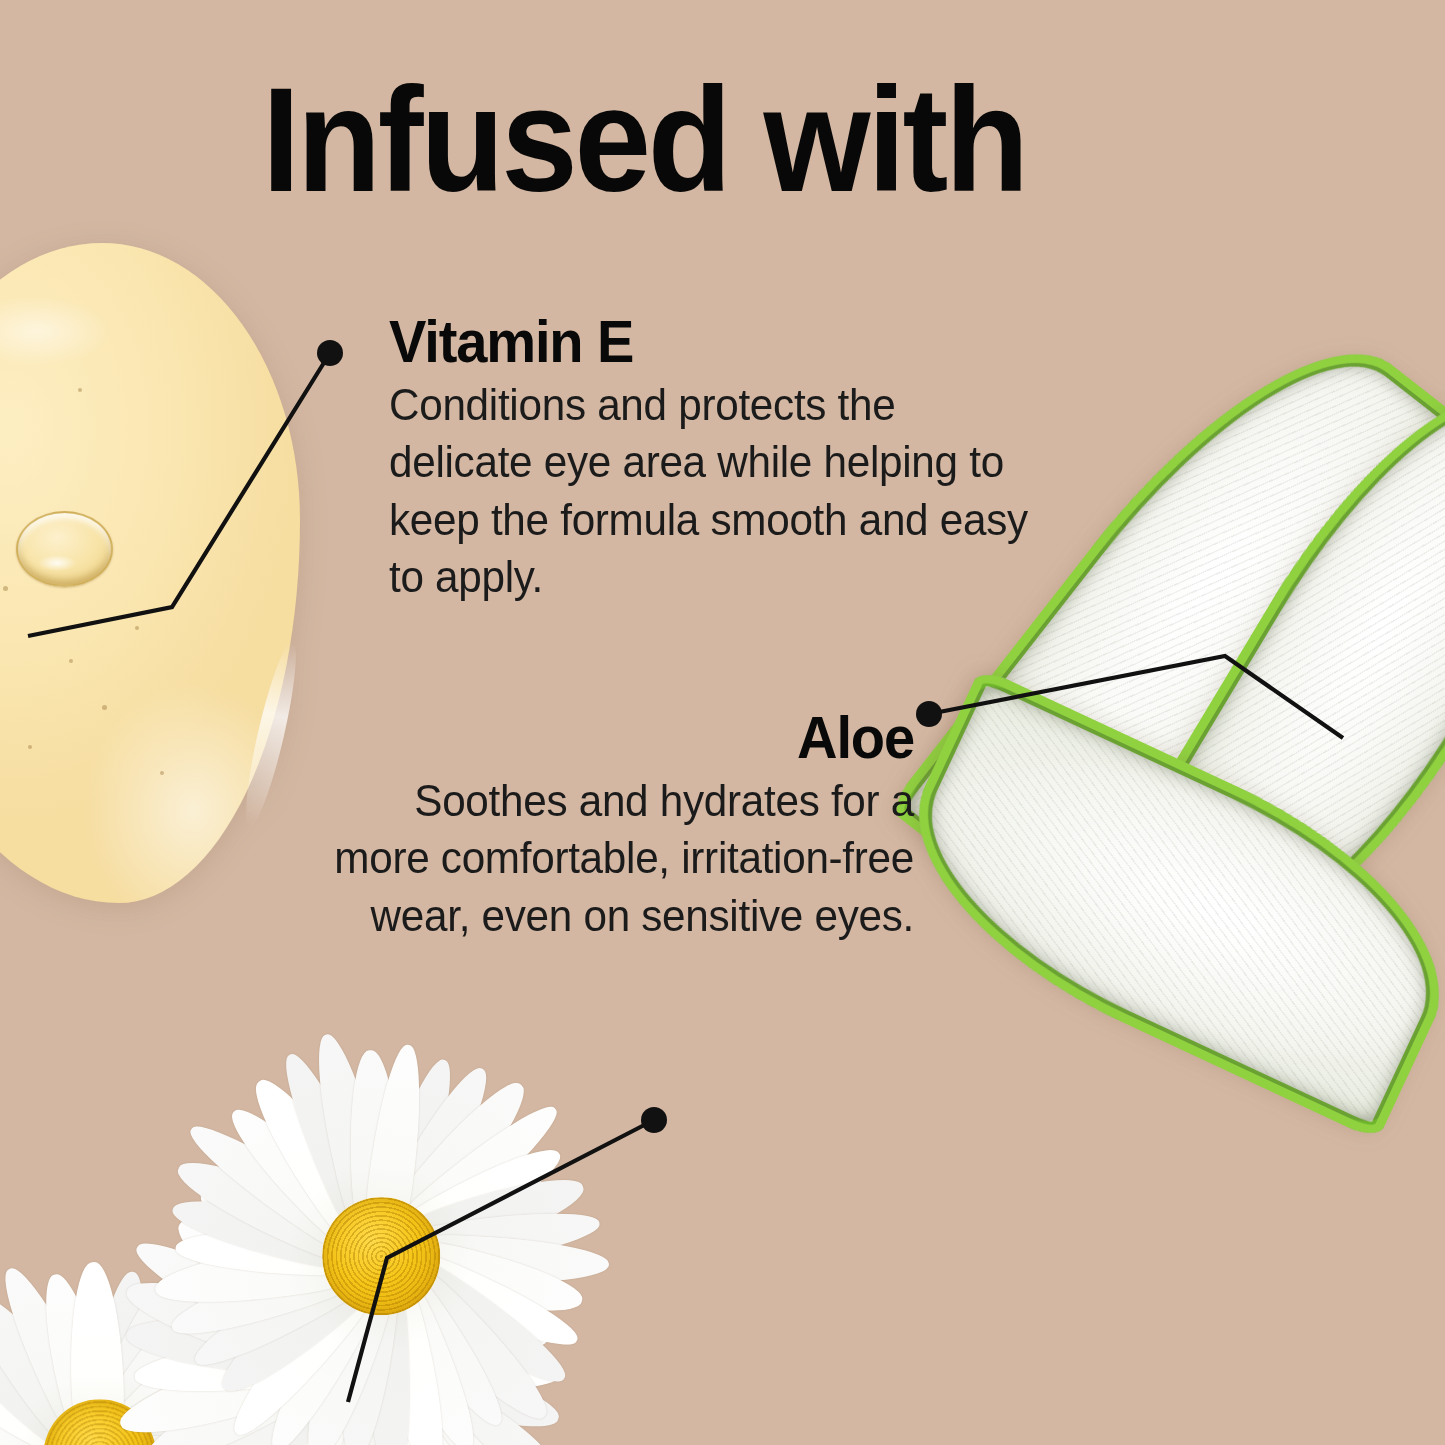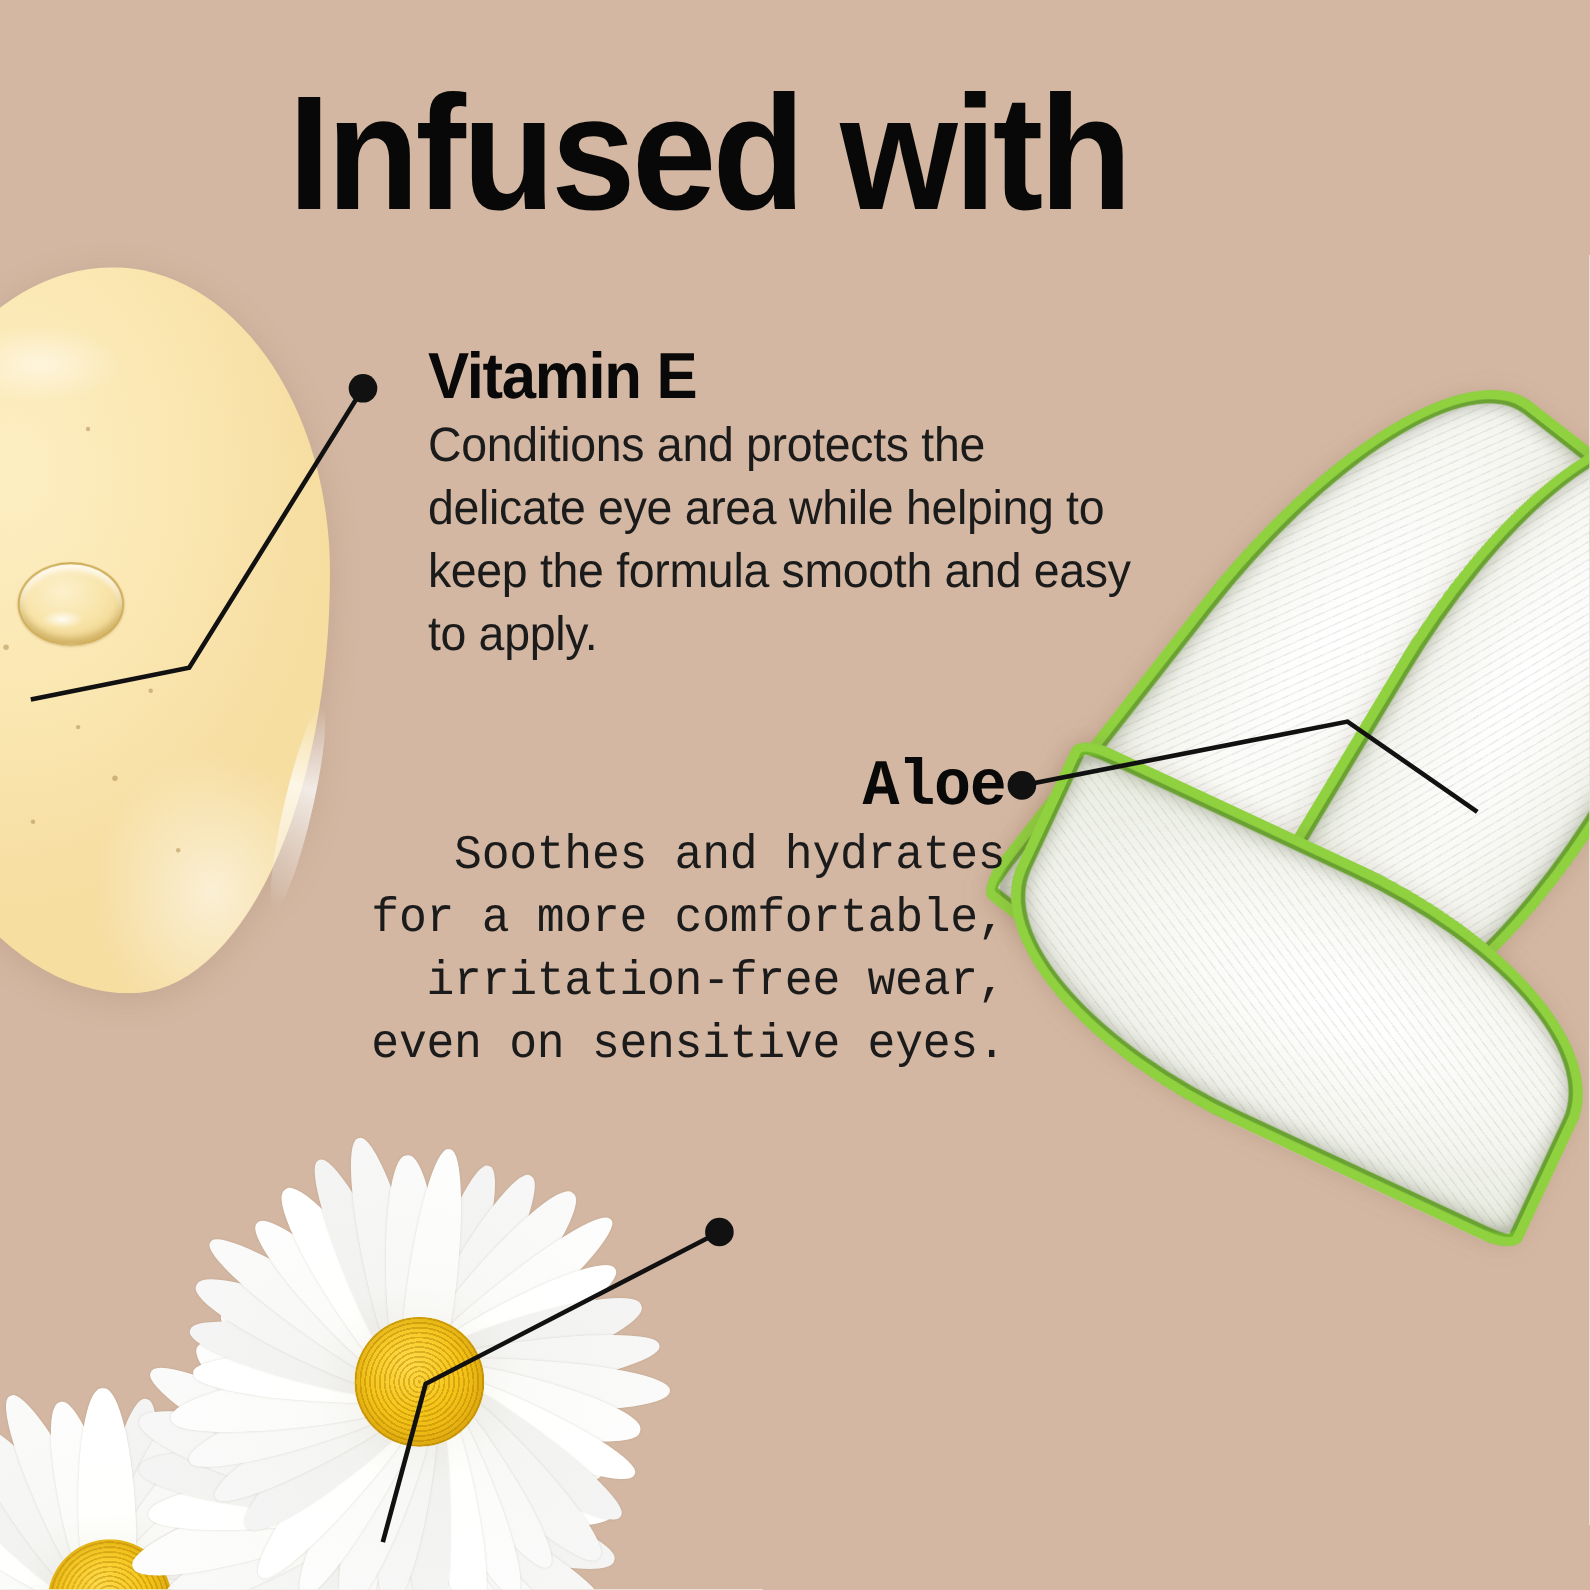--- a/index.html
+++ b/index.html
@@ -182,21 +182,21 @@
     font-size: 44px;
     line-height: 1.30;
     font-weight: 400;
     letter-spacing: -0.3px;
     color: #1b1b1b;
     transform: scaleX(.96);
     transform-origin: left top;
   }
 
   #block-vitamin-e { left: 363px; top: 312px; width: 680px; margin-left: 26px; }
-  #block-aloe      { left: 300px; top: 686px; width: 614px; text-align: right; font-family: Liberation Mono, monospace; }
+  #block-aloe      { left: 300px; top: 708px; width: 614px; text-align: right; }
   #block-aloe h2   { transform-origin: right top; }
   #block-aloe p    { transform-origin: right top; }
   #block-chamomille{ left: 683px; top: 1082px; width: 680px; }
 </style>
 </head>
 <body>
 
 <div id="canvas">
 
   <div class="art-layer">

